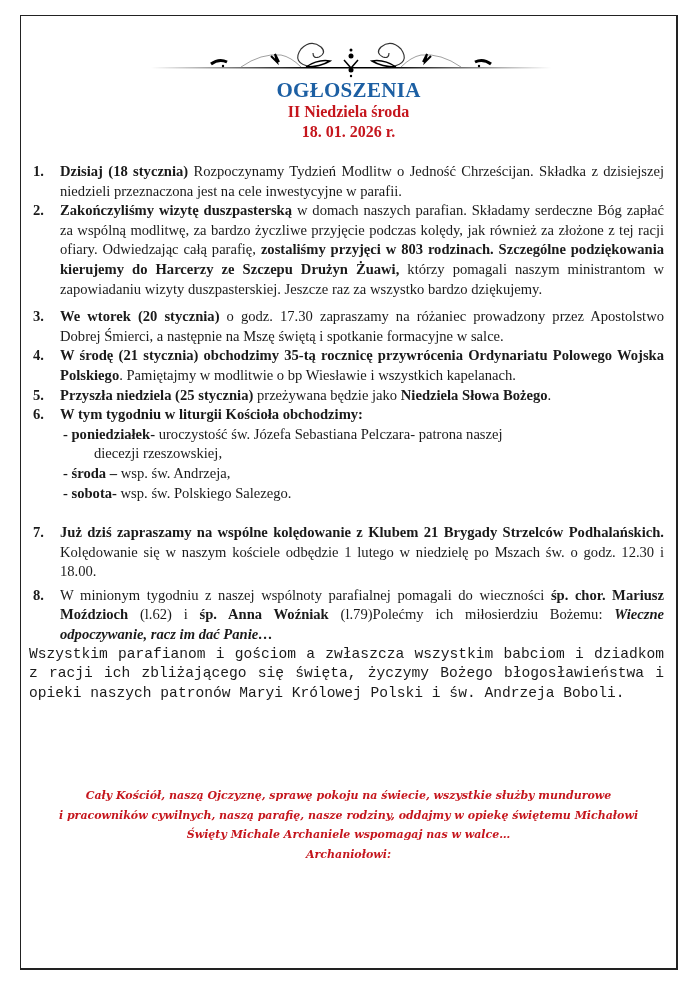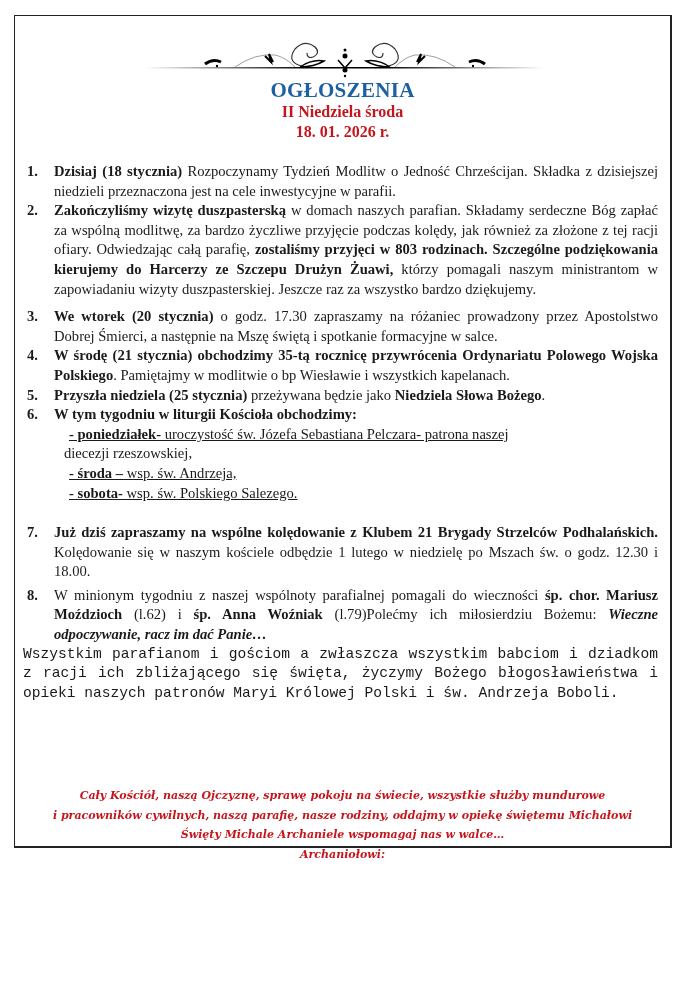--- a/index.html
+++ b/index.html
@@ -1,31 +1,31 @@
 <!DOCTYPE html>
 <html><head>
 <meta charset="utf-8">
 <style>
   html, body { margin:0; padding:0; background:#ffffff; }
   body { width:699px; height:987px; position:relative; overflow:hidden;
          font-family:"DejaVu Serif","Liberation Serif",serif; color:#1a1a1a; }
-  .page { position:absolute; left:14px; top:15px; width:658px; height:833px;
+  .page { position:absolute; left:20px; top:15px; width:658px; height:955px;
           border:1.5px solid #222; box-sizing:border-box; border-right-width:2px; border-bottom-width:2px; }
   .ornament { position:absolute; left:130px; top:18px; width:400px; height:44px; }
   .titles { position:absolute; left:0; right:0; top:62px; text-align:center; font-family:"Liberation Serif",serif; font-weight:bold; }
   .t-main { color:#1c5fa3; font-size:21px; line-height:24px; letter-spacing:0.3px; }
   .t-sub { color:#c5161d; font-size:16px; line-height:20px; }
   .body { position:absolute; left:8px; right:12px; top:146px; font-family:"Liberation Serif",serif; font-size:14.6px; line-height:19.6px; }
   .item { display:flex; text-align:justify; }
   .num { width:27px; flex:0 0 27px; font-weight:bold; padding-left:4px; }
   .txt { flex:1; }
   b { font-weight:bold; }
   .gap { height:8px; }
-  .sub { margin-left:46px;text-decoration:underline; }
-  .sub2 { margin-left:41px; }
+  .sub { margin-left:34px; }
+  .sub2 { margin-left:65px; }
   .closing { text-align:justify;font-family:Liberation Mono, monospace; }
   .prayer { position:absolute; left:0; right:0; top:770px; text-align:center; color:#c5161d;
             font-family:"DejaVu Serif",serif; font-style:italic; font-weight:bold; font-size:11px; line-height:19.5px; }
   i.it { font-style:italic; font-weight:bold; }
 </style>
 </head>
 <body>
 
 <div class="page">
   <svg class="ornament" viewBox="0 0 400 44">

